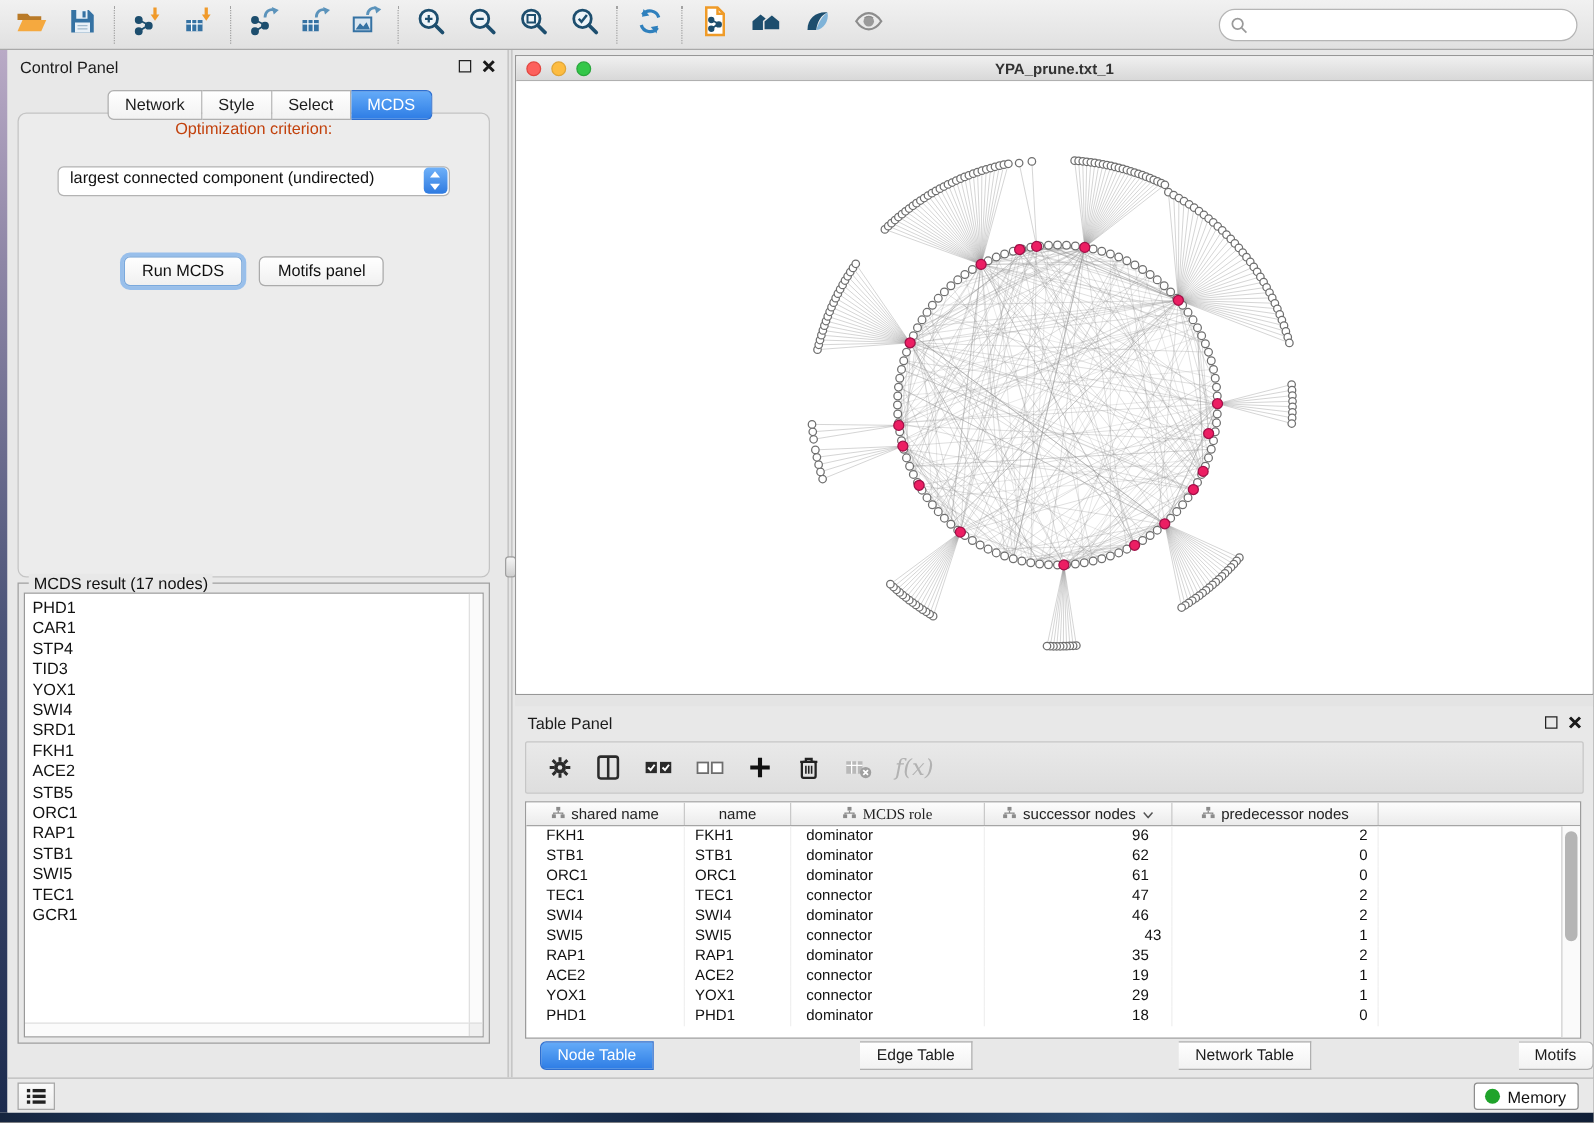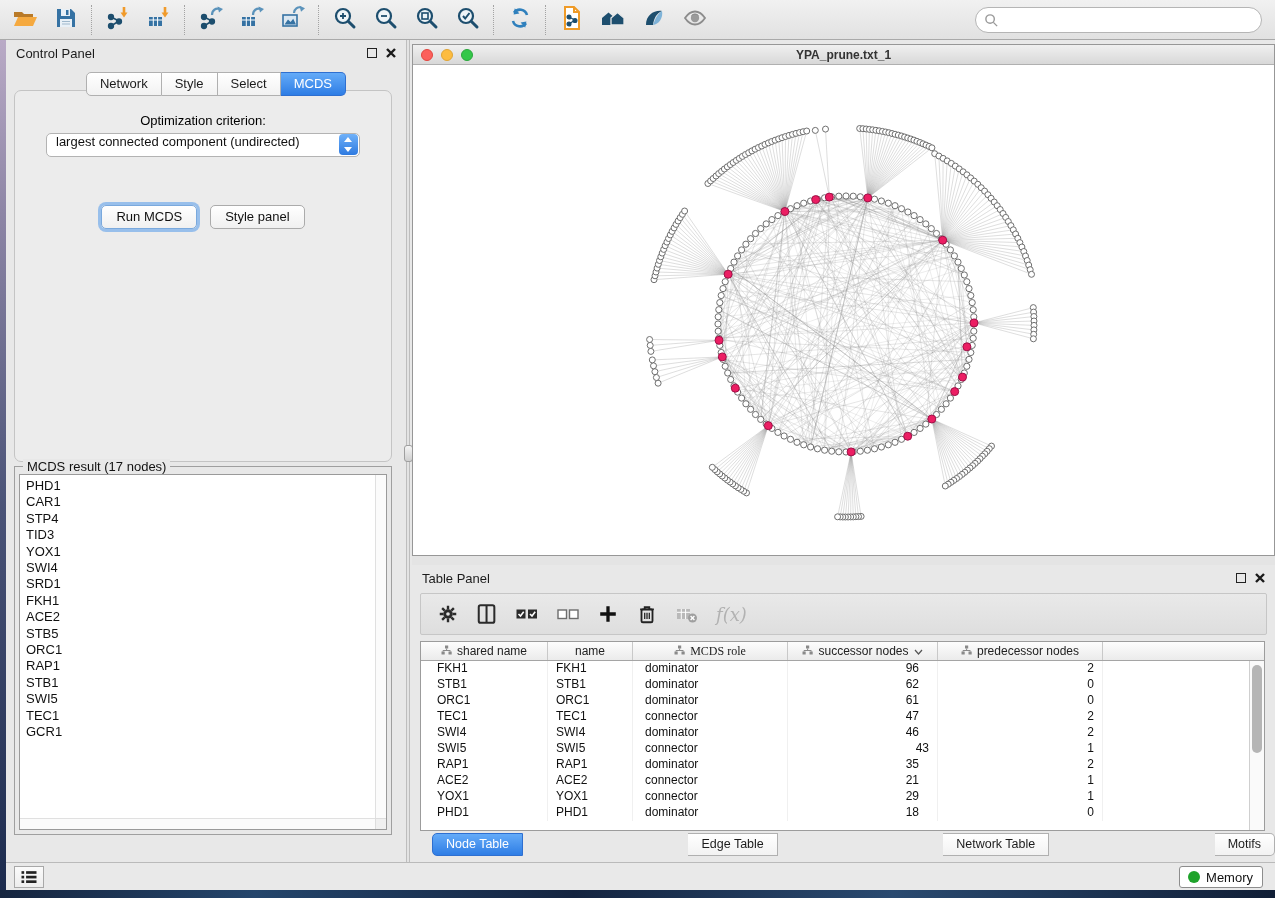--- a/index.html
+++ b/index.html
@@ -44,21 +44,21 @@
   
   .tabs-row { position:absolute; left:0; top:32px; width:100%; display:flex; justify-content:center; z-index:3; }
   .seg-tab { font-size:13px; padding:3px 13px 4px; background:linear-gradient(#ffffff,#f2f2f2);
     border:1px solid #b0b0b0; border-left-width:0; color:#1c1c1c; cursor:default; }
   .seg-tab:first-child { border-left-width:1px; border-radius:5px 0 0 5px;margin-left:20px; }
   .seg-tab:last-child { border-radius:0 5px 5px 0; }
   .seg-tab.active { background:linear-gradient(#64abf8,#2e7de5); color:#fff; border-color:#2e6fd0; }
 
   .mcds-card { position:absolute; left:8px; right:14px; top:50px; height:372px;
     background:#ececec; border:1px solid #c4c4c4; border-radius:7px; }
-  .opt-label { position:absolute; top:22px; width:100%; text-align:center; font-size:13px; color:#000000; }
+  .opt-label { position:absolute; top:4px; width:100%; text-align:center; font-size:13px; color:#c2410c; }
   .dropdown { position:absolute; left:31px; right:31px; top:42px; height:24px; background:#fff;
     border:1px solid #b3b3b3; border-radius:5px; display:flex; align-items:flex-start; }
   .dropdown-value { flex:1; font-size:13px; color:#111; padding-left:9px; white-space:nowrap; overflow:hidden; }
   .dropdown-stepper { width:19px; height:21px; border-radius:4px; margin-right:1px;
     background:linear-gradient(#6fb1f9,#2e7ae0); position:relative; }
   .dropdown-stepper::before, .dropdown-stepper::after { content:""; position:absolute; left:5px;
     border-left:4.5px solid transparent; border-right:4.5px solid transparent; }
   .dropdown-stepper::before { top:3px; border-bottom:5px solid #fff; }
   .dropdown-stepper::after { bottom:3px; border-top:5px solid #fff; }
   .btn-row { position:absolute; top:114px; width:100%; display:flex; justify-content:center; gap:13px; }
@@ -299,21 +299,21 @@
           <div class="seg-tab active">MCDS</div>
         </div>
       <div class="mcds-card">
         <div class="opt-label">Optimization criterion:</div>
         <div class="dropdown">
           <span class="dropdown-value">largest connected component (undirected)</span>
           <span class="dropdown-stepper"></span>
         </div>
         <div class="btn-row">
           <button class="mac-btn focused">Run MCDS</button>
-          <button class="mac-btn">Style panel</button>
+          <button class="mac-btn">Motifs panel</button>
         </div>
       </div>
       <div class="result-fieldset">
         <span class="result-legend">MCDS result (17 nodes)</span>
         <div class="result-list">
           <div class="result-items" id="result-items">
               <div>PHD1</div>
               <div>CAR1</div>
               <div>STP4</div>
               <div>TID3</div>
@@ -1299,21 +1299,21 @@
                 <div class="tbl-cell" style="width: 127px; padding-left: 16px;">RAP1</div>
                 <div class="tbl-cell" style="width: 85px; padding-left: 8px;">RAP1</div>
                 <div class="tbl-cell" style="width: 155px; padding-left: 12px;">dominator</div>
                 <div class="tbl-cell num" style="width: 150px; padding-right: 18px;">35</div>
                 <div class="tbl-cell num" style="width: 165px; padding-right: 8px;">2</div>
               </div>
               <div class="tbl-row">
                 <div class="tbl-cell" style="width: 127px; padding-left: 16px;">ACE2</div>
                 <div class="tbl-cell" style="width: 85px; padding-left: 8px;">ACE2</div>
                 <div class="tbl-cell" style="width: 155px; padding-left: 12px;">connector</div>
-                <div class="tbl-cell num" style="width: 150px; padding-right: 18px;">21</div>
+                <div class="tbl-cell num" style="width: 150px; padding-right: 18px;">19</div>
                 <div class="tbl-cell num" style="width: 165px; padding-right: 8px;">1</div>
               </div>
               <div class="tbl-row">
                 <div class="tbl-cell" style="width: 127px; padding-left: 16px;">YOX1</div>
                 <div class="tbl-cell" style="width: 85px; padding-left: 8px;">YOX1</div>
                 <div class="tbl-cell" style="width: 155px; padding-left: 12px;">connector</div>
                 <div class="tbl-cell num" style="width: 150px; padding-right: 18px;">29</div>
                 <div class="tbl-cell num" style="width: 165px; padding-right: 8px;">1</div>
               </div>
               <div class="tbl-row">

